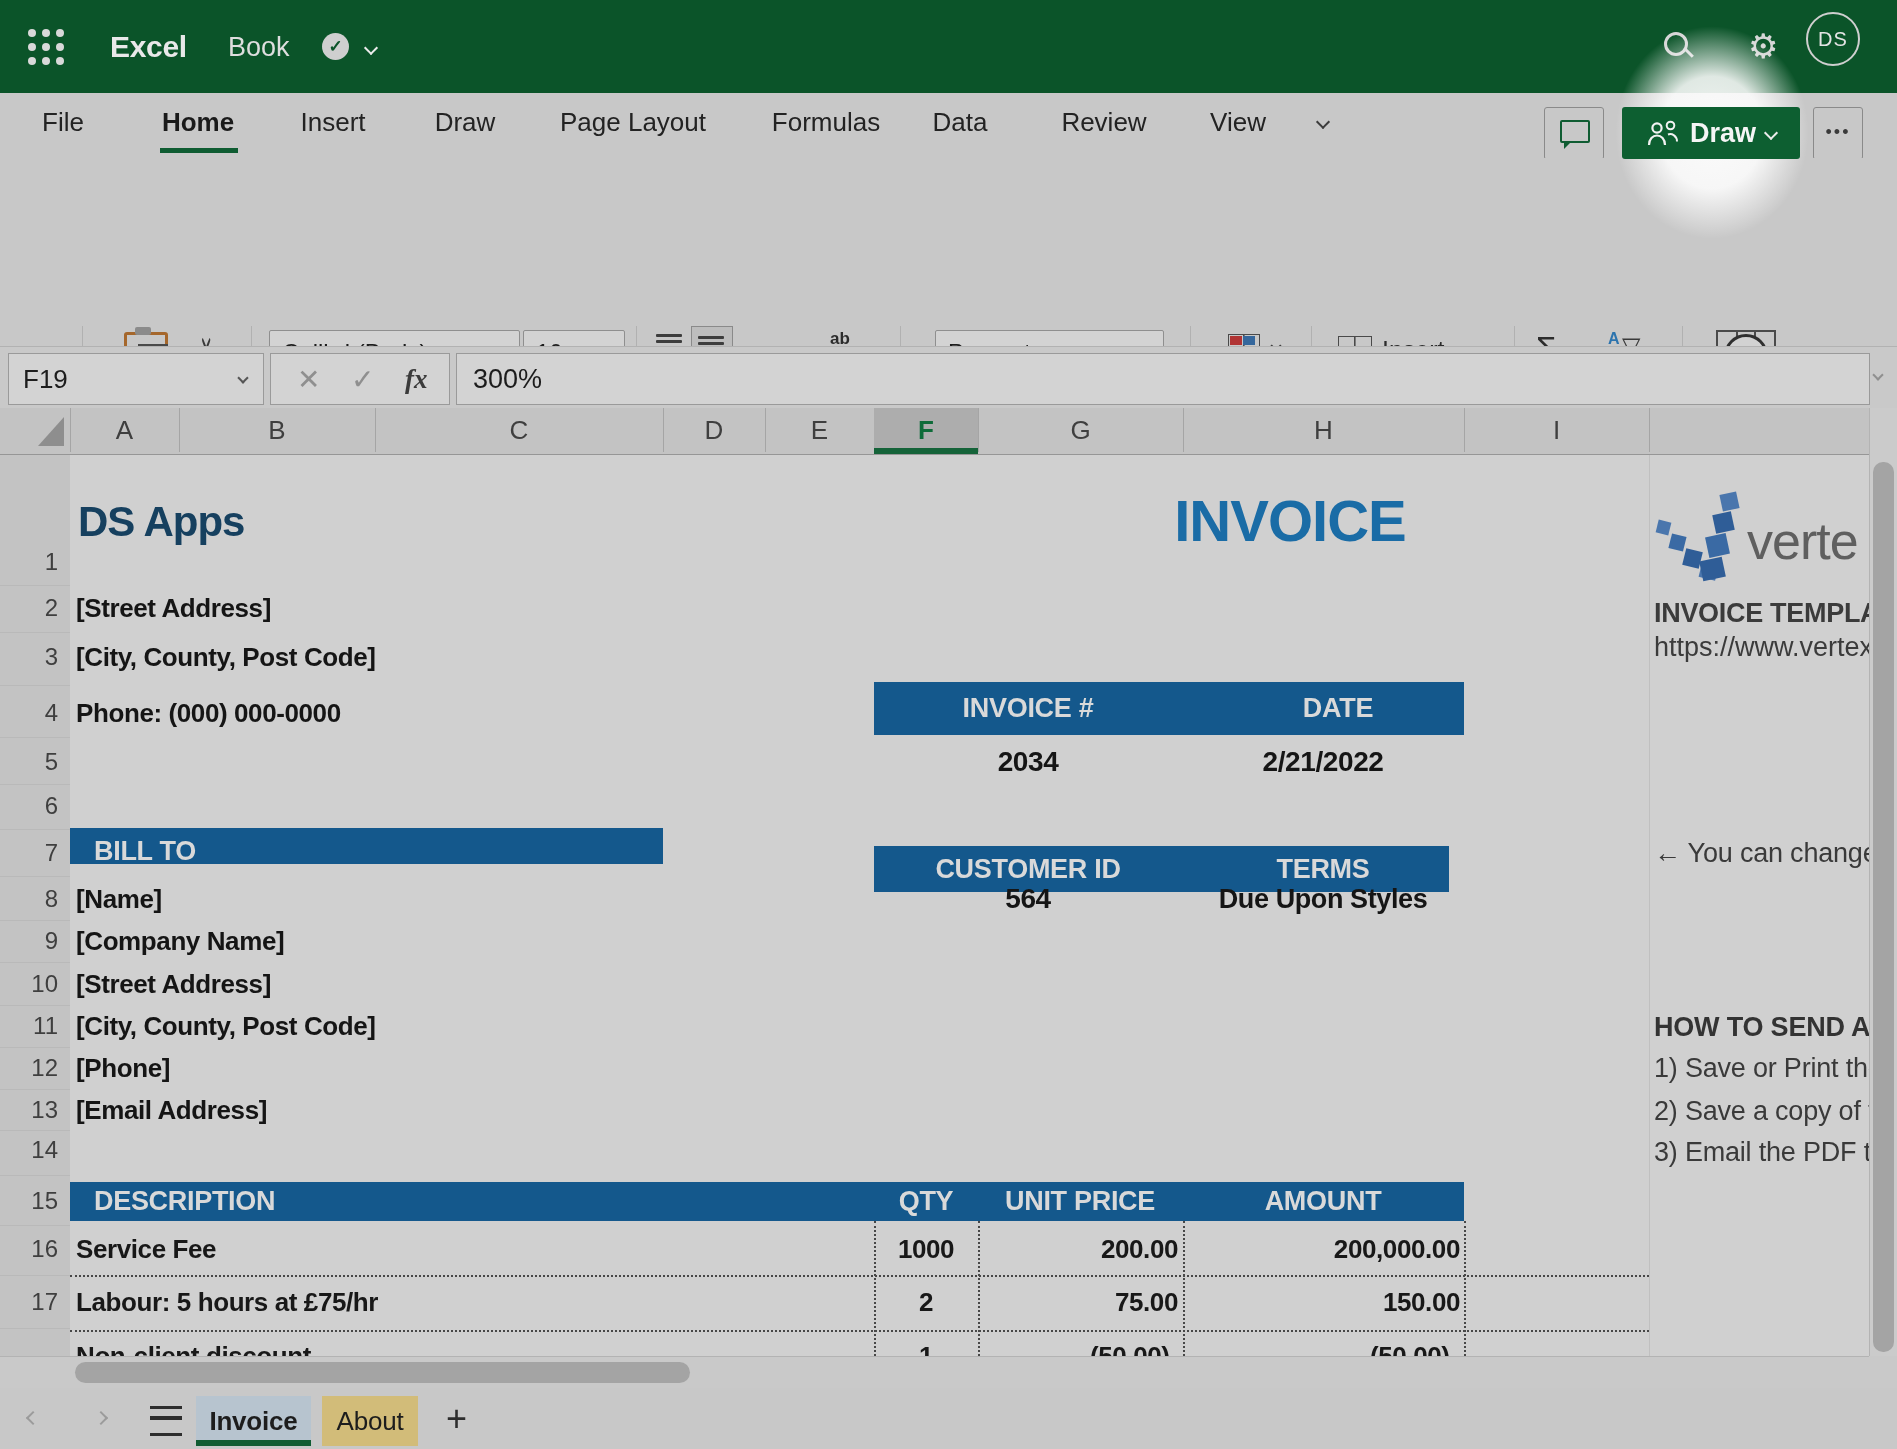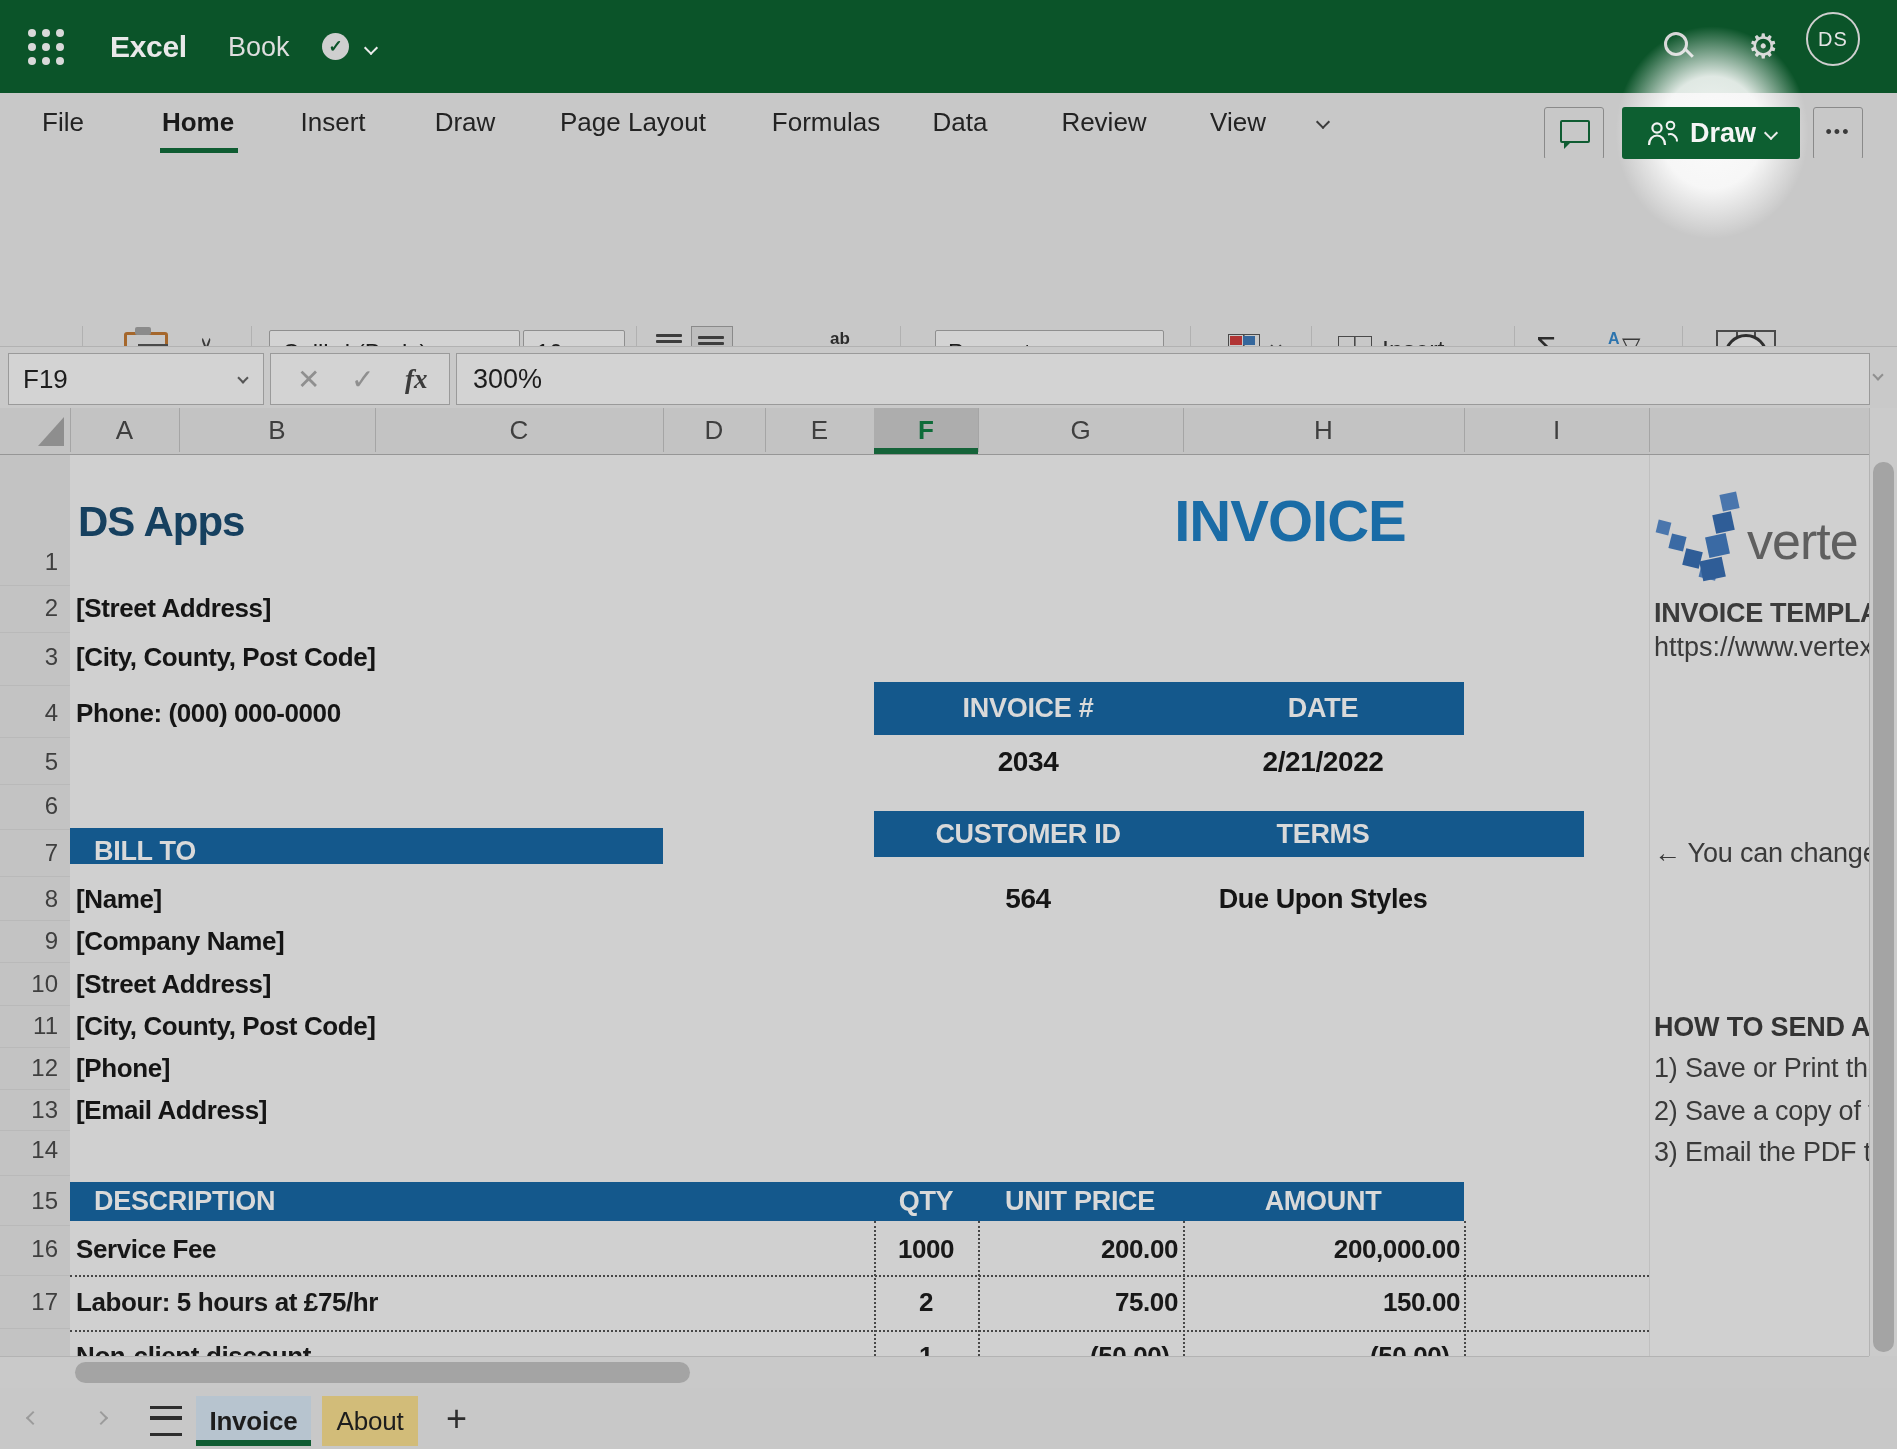--- a/index.html
+++ b/index.html
@@ -425,29 +425,29 @@
     <div class="abs" style="left:59px;top:28px;width:19px;height:19px;background:#2f5d97;transform:rotate(-12deg)"></div>
     <div class="abs" style="left:52px;top:50px;width:21px;height:21px;background:#3a6aa4;transform:rotate(-12deg)"></div>
     <div class="abs" style="left:46px;top:74px;width:23px;height:20px;background:#2f5d97;transform:rotate(-12deg)"></div>
     <span class="t" style="left:92px;top:26px;font-size:52px;font-weight:normal;color:#5f5f5f;letter-spacing:-1px">verte</span>
   </div>
   <span class="t cy" style="left:1584px;top:158px;font-size:27px;font-weight:bold;color:#3b3b3b;letter-spacing:-.3px">INVOICE TEMPLATES</span>
   <span class="t cy" style="left:1584px;top:192px;font-size:27px;color:#3b3b3b">https://www.vertex4</span>
 
   <div class="bluebar" style="left:804px;top:227px;width:590px;height:53px">
     <span class="t cc bartxt" style="left:154px;top:26px">INVOICE #</span>
-    <span class="t cc bartxt" style="left:449px;top:26px">DATE</span>
+    <span class="t cc bartxt" style="left:464px;top:26px">DATE</span>
   </div>
   <span class="t cc sheettxt" style="left:958px;top:307px;font-size:28px">2034</span>
   <span class="t cc sheettxt" style="left:1253px;top:307px;font-size:28px">2/21/2022</span>
 
   <div class="bluebar" style="left:0;top:373px;width:593px;height:36px">
     <span class="t cy bartxt" style="left:24px;top:23px">BILL TO</span>
   </div>
-  <div class="bluebar" style="left:804px;top:356px;width:710px;height:46px">
+  <div class="bluebar" style="left:804px;top:391px;width:575px;height:46px">
     <span class="t cc bartxt" style="left:154px;top:23px">CUSTOMER ID</span>
     <span class="t cc bartxt" style="left:449px;top:23px">TERMS</span>
   </div>
   <span class="t cc sheettxt" style="left:958px;top:444px;font-size:28px">564</span>
   <span class="t cc sheettxt" style="left:1253px;top:444px;font-size:27px">Due Upon Styles</span>
 
   <span class="t cy sheettxt" style="left:6px;top:444px">[Name]</span>
   <span class="t cy sheettxt" style="left:6px;top:486px">[Company Name]</span>
   <span class="t cy sheettxt" style="left:6px;top:529px">[Street Address]</span>
   <span class="t cy sheettxt" style="left:6px;top:571px">[City, County, Post Code]</span>

